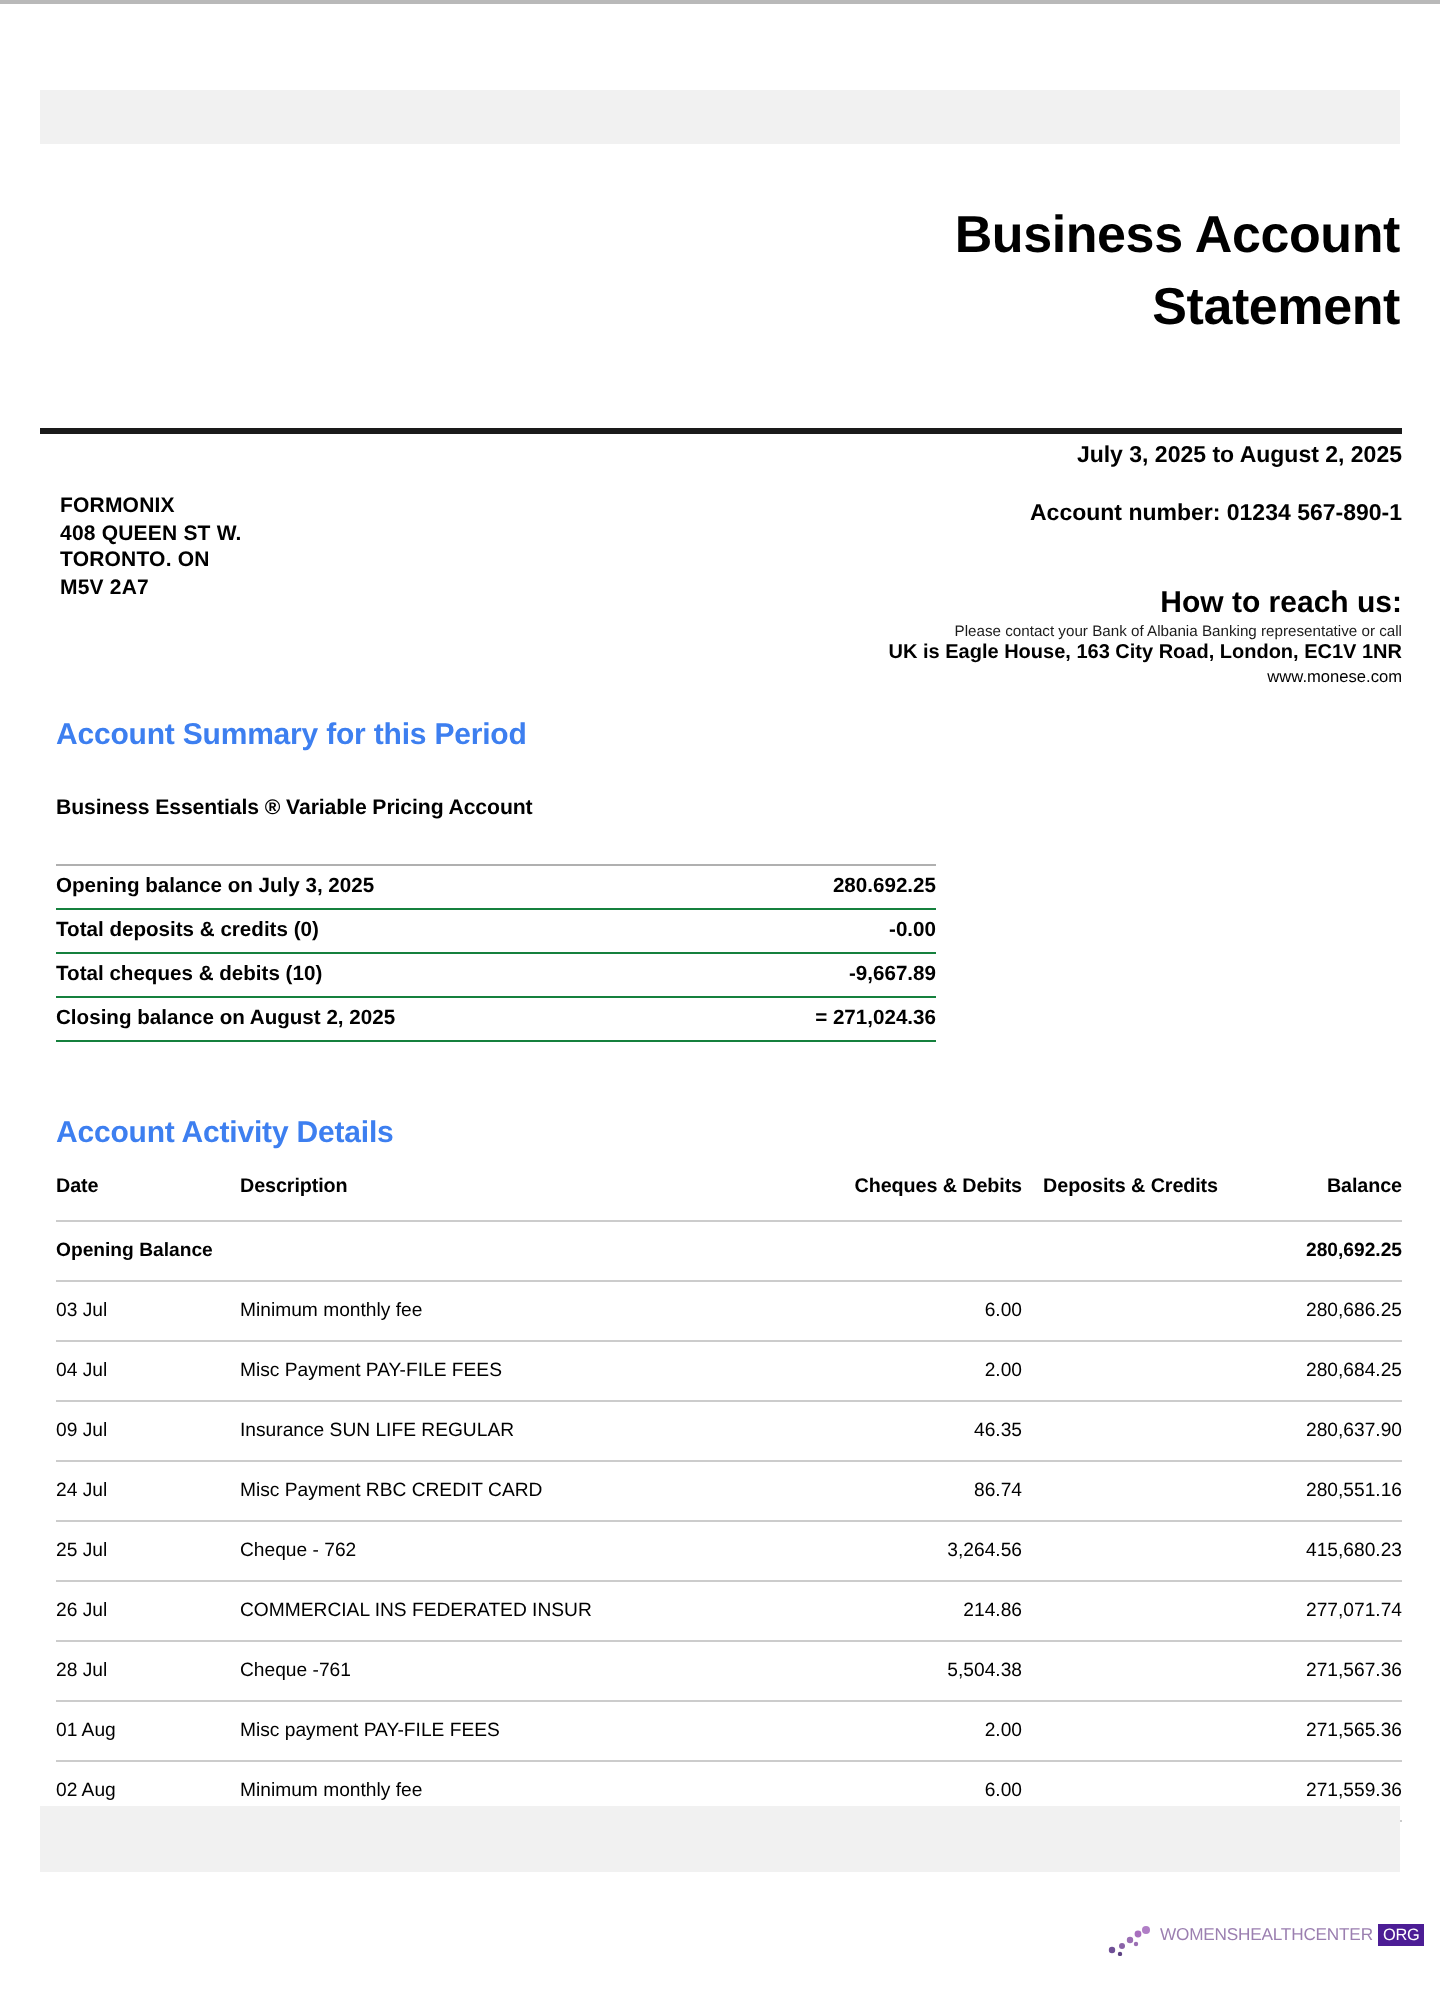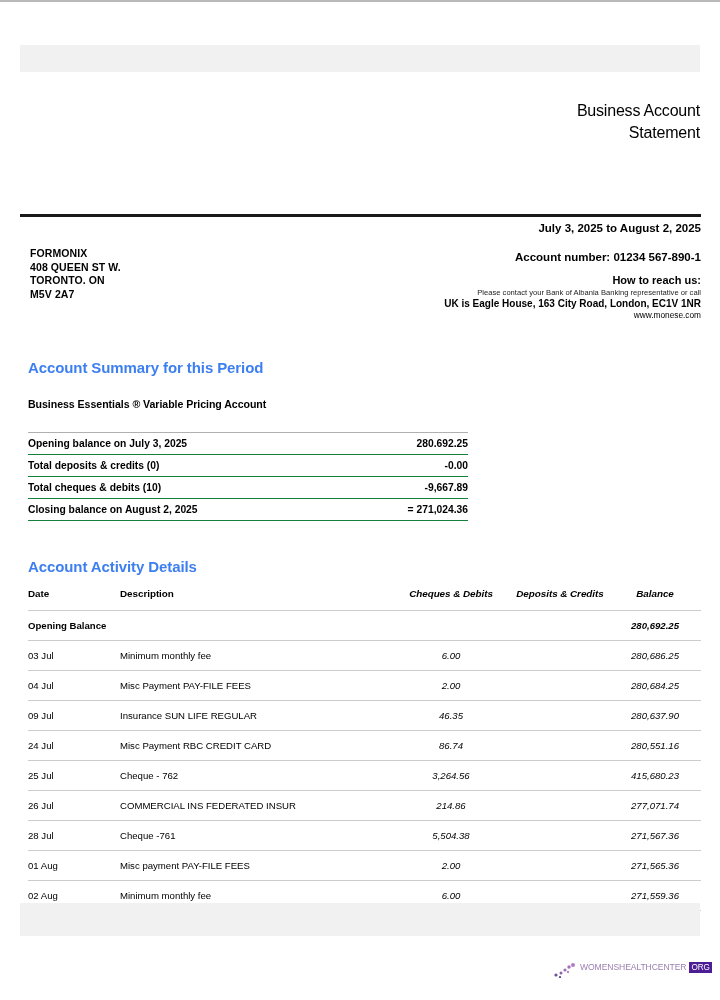--- a/index.html
+++ b/index.html
@@ -74,22 +74,22 @@
     letter-spacing: -1.2px;
     color: #4b7bf5;
     line-height: 1;
   }
   .doc-title {
     position: absolute;
     right: 0;
     top: 22px;
     width: 380px;
     text-align: right;
-    font-size: 16px;
-    font-weight: normal;
+    font-size: 26px;
+    font-weight: bold;
     line-height: 1.38;
     letter-spacing: -0.2px;
   }
 
   
   .divider-main {
     position: absolute;
     left: 20px;
     top: 214px;
     width: 681px;
@@ -105,21 +105,21 @@
     width: 681px;
   }
   .meta-right {
     text-align: right;
     font-size: 11.5px;
     font-weight: bold;
     line-height: 1.0;
   }
   .meta-period { margin-top: 3px; font-size: 11.5px; }
   .meta-acct   { margin-top: 17px; font-size: 11.5px; }
-  .reach-title { margin-top: 12px; font-size: 11px; }
+  .reach-title { margin-top: 31px; font-size: 15px; }
   .reach-sub {
     margin-top: 3px;
     font-size: 7.6px;
     font-weight: normal;
     color: #1c1c1c;
   }
   .reach-addr { margin-top: 2px; font-size: 10px; }
   .reach-web {
     margin-top: 2px;
     font-size: 8.3px;
@@ -186,21 +186,21 @@
     border-collapse: collapse;
     font-size: 9.6px;
   }
   .activity th {
     font-size: 9.9px;
     font-weight: bold;
     text-align: left;
     padding: 0 0 11px 0;
     letter-spacing: -0.05px;
   }
-  .activity th.r, .activity td.r { text-align: center; font-style: italic; }
+  .activity th.r, .activity td.r { text-align: right; }
   .activity td {
     padding: 9px 0 9px 0;
     border-bottom: 1px solid #cccccc;
     vertical-align: middle;
     white-space: nowrap;
   }
   .activity tr.opening td {
     font-weight: bold;
     border-top: 1px solid #cccccc;
   }

